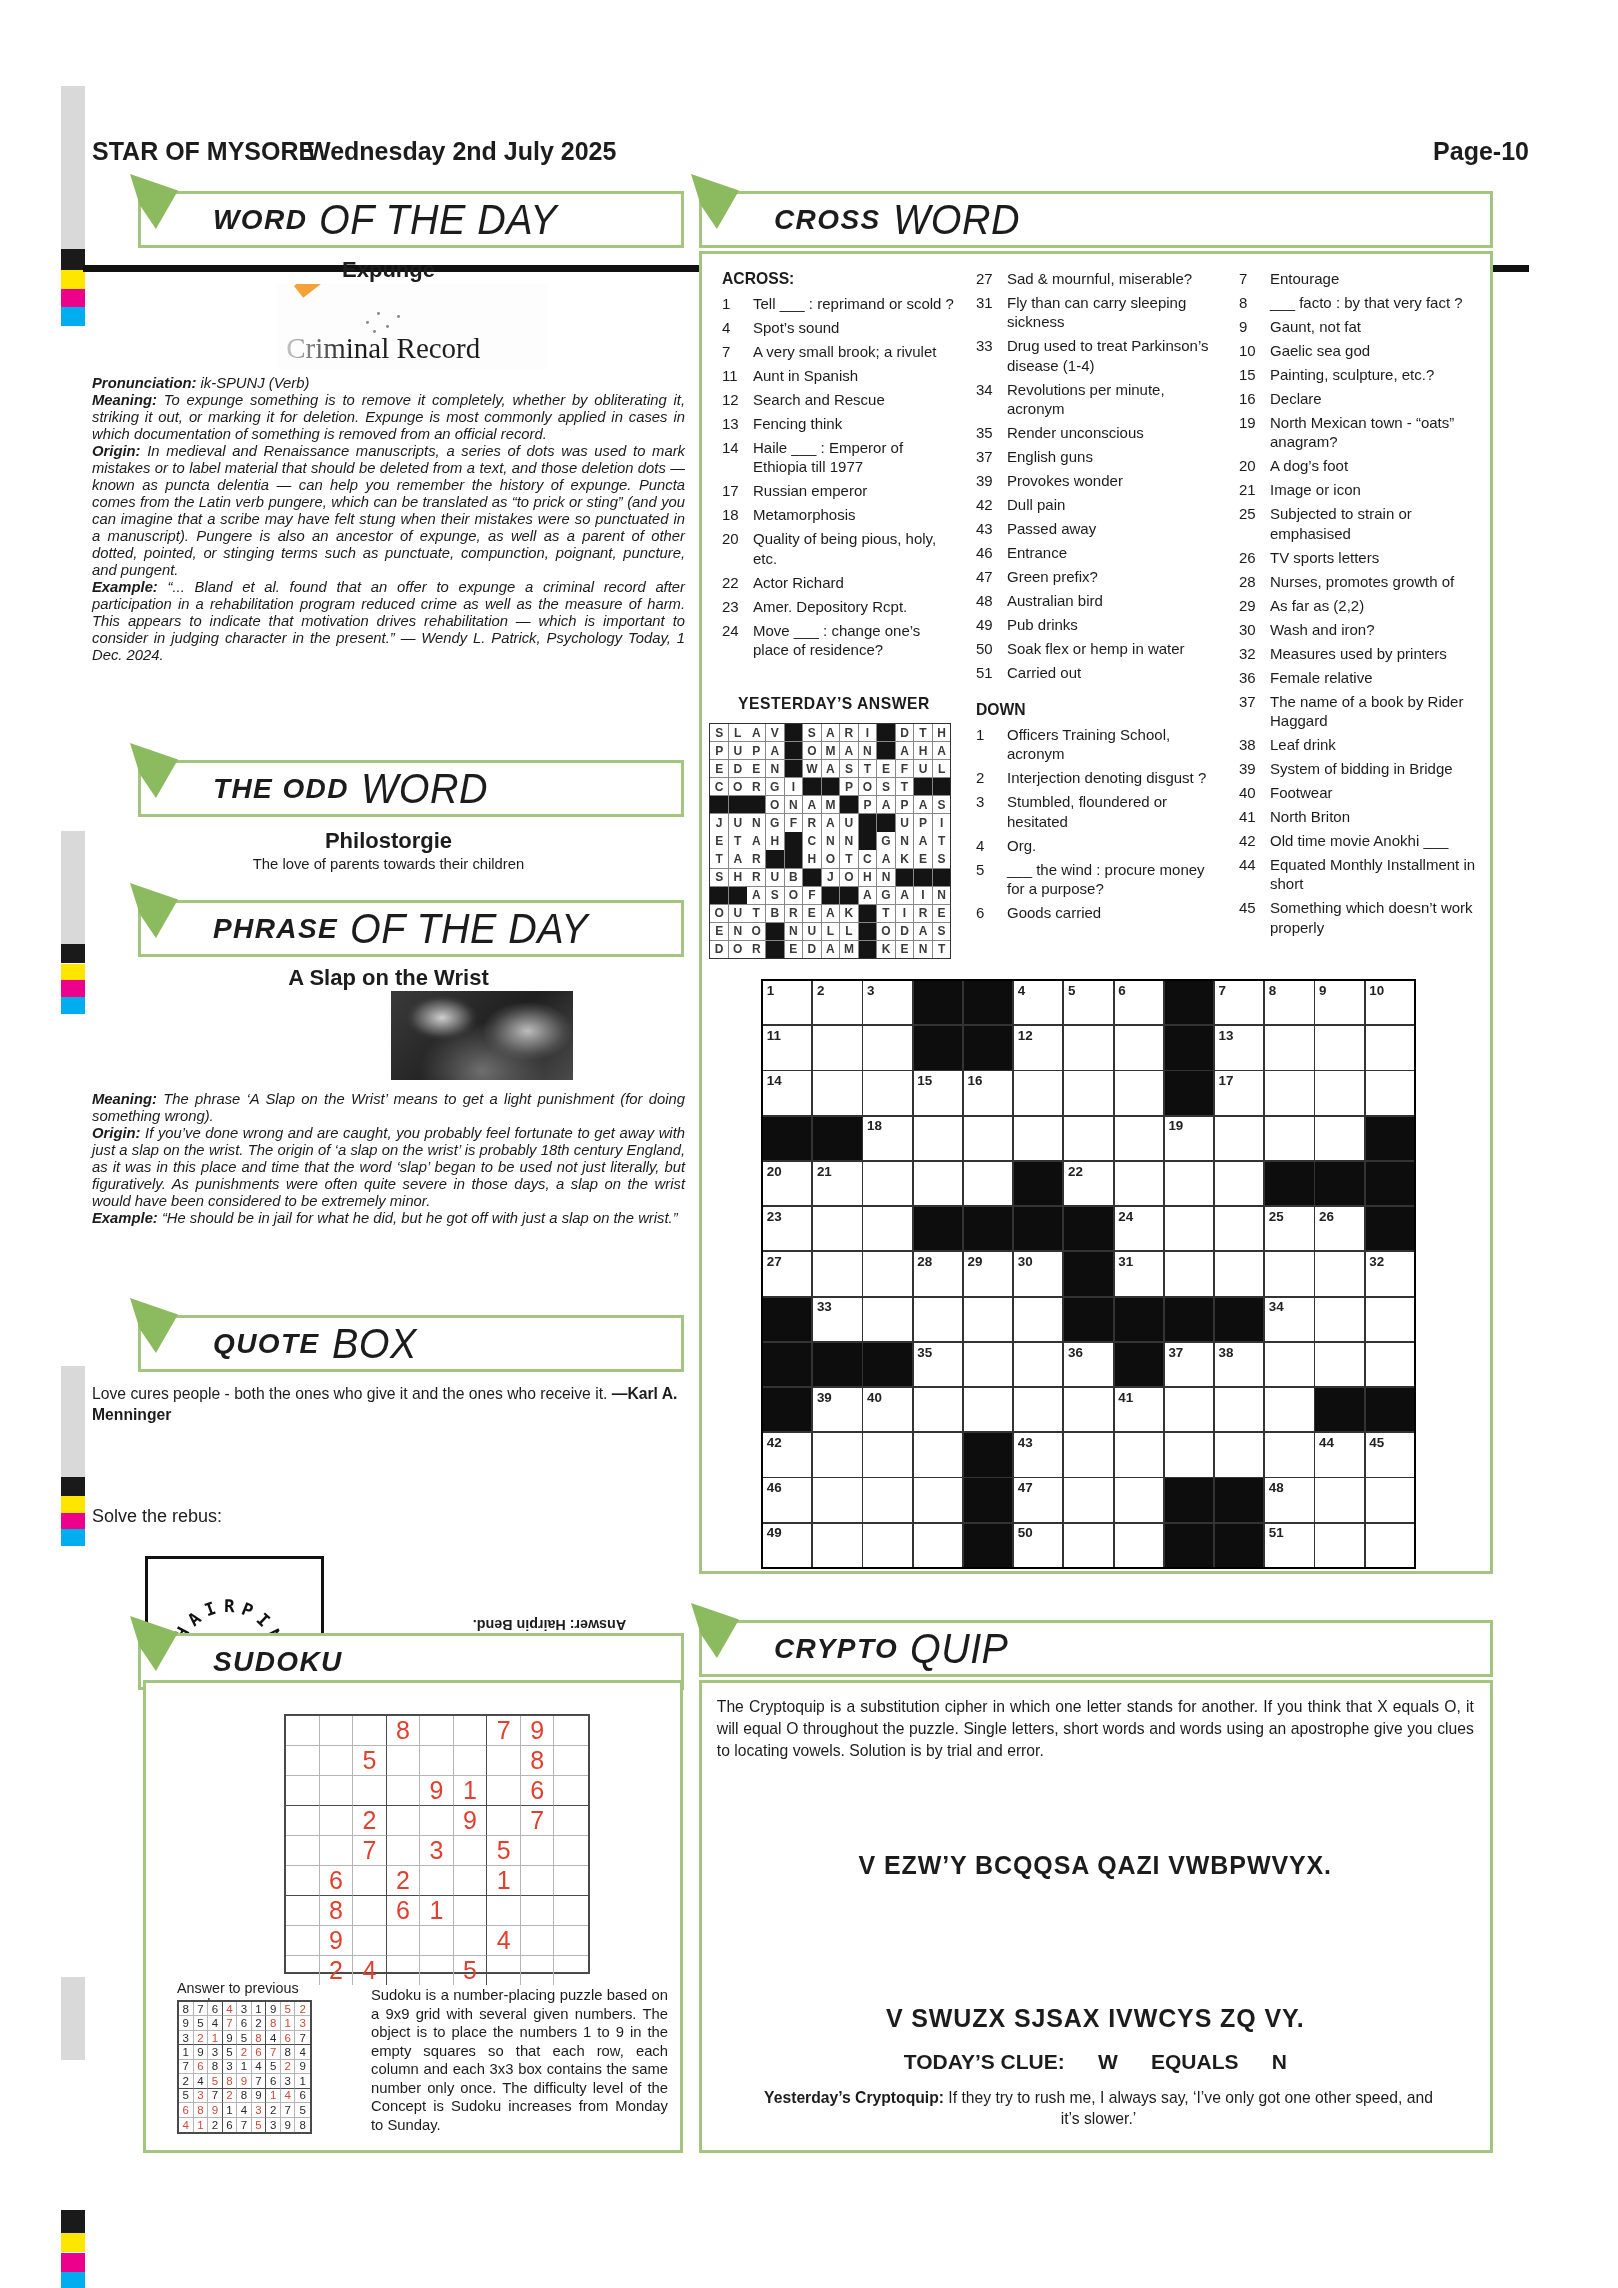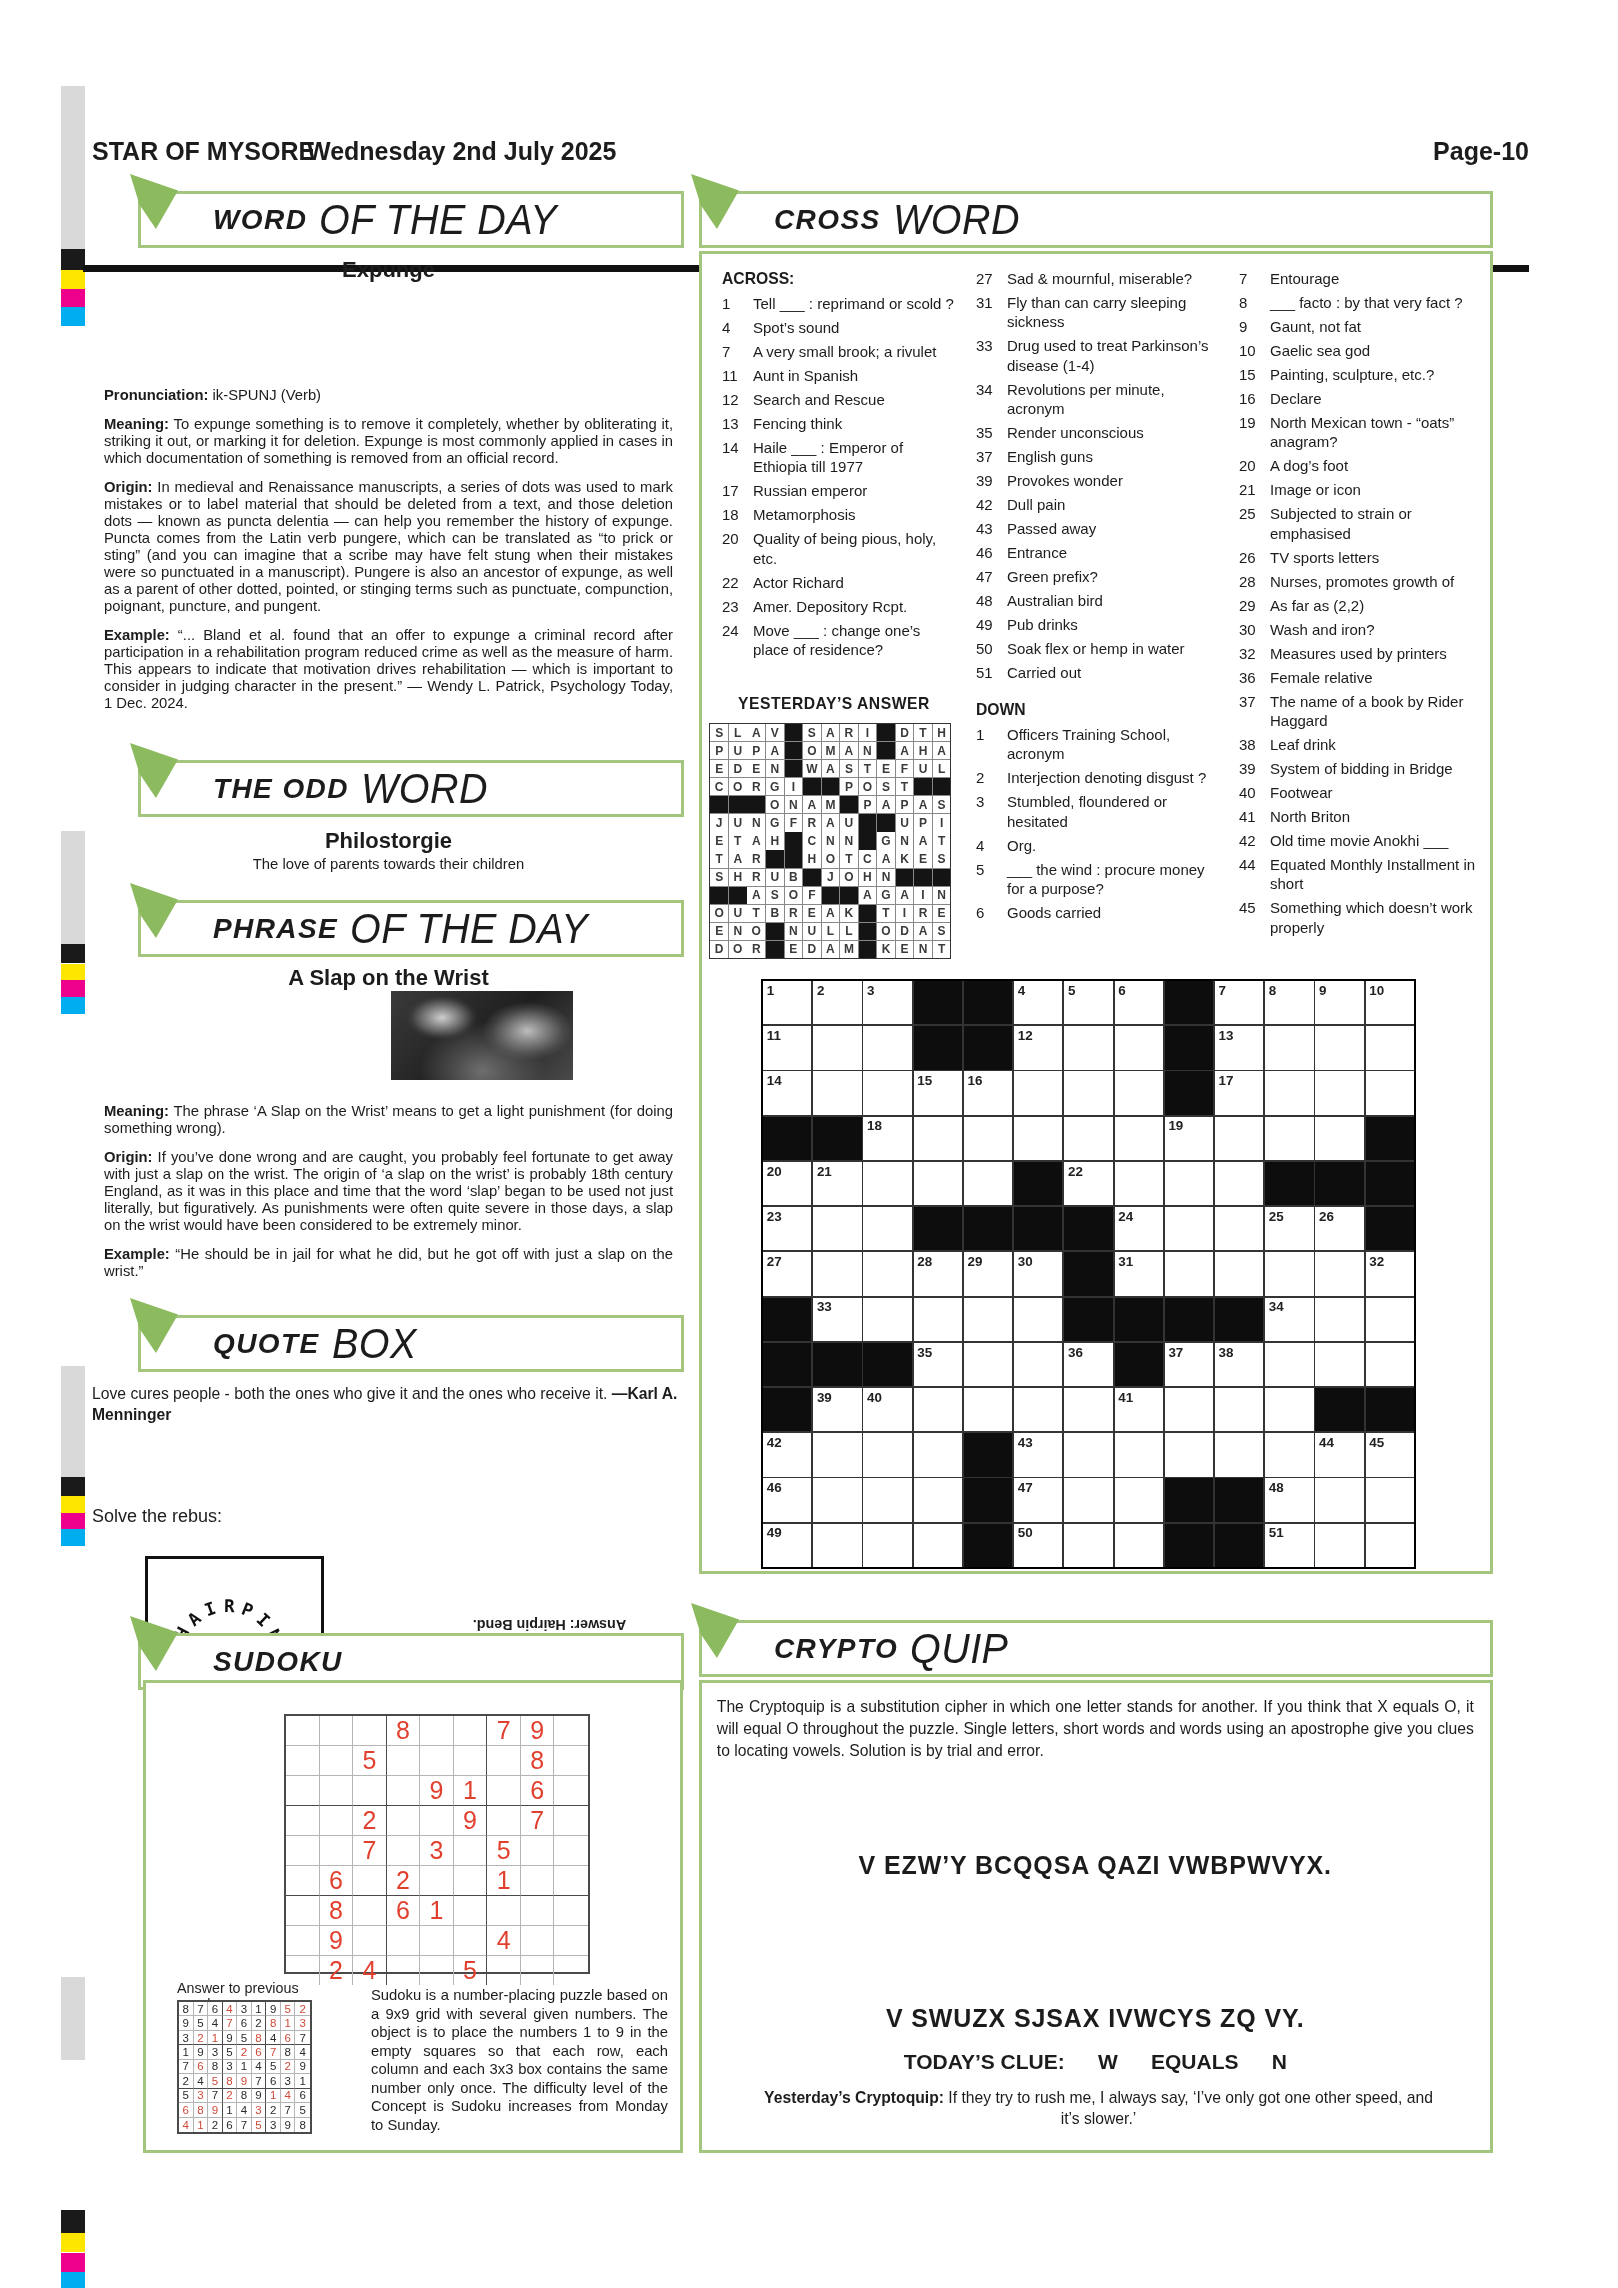--- a/index.html
+++ b/index.html
@@ -16,21 +16,21 @@
   .regbar{position:absolute;left:61px;width:24px;}
   
   .shead{position:absolute;height:57px;border:3.7px solid var(--green);background:#fff;
          display:flex;align-items:center;padding-left:72px;box-sizing:border-box;font-style:italic;}
   .flag{position:absolute;left:-11px;top:-20px;width:48px;height:55px;background:var(--flag);
         clip-path:polygon(0 0,100% 30%,54% 100%,20% 56%);}
   .sh-b{font-weight:800;font-size:28px;letter-spacing:1.4px;}
   .sh-l{font-weight:400;font-size:42px;letter-spacing:0.5px;margin-left:12px;display:inline-block;transform:scaleX(.94);transform-origin:left;}
   
   .bodytext{font-size:14.8px;line-height:17px;text-align:justify;}
-  .bodytext p{margin:12px;}
+  .bodytext p{margin:0;font-style:italic;}
   .bodytext b{font-weight:bold;}
   .centerword{font-weight:bold;font-size:22px;text-align:center;}
   .subdef{font-size:14.8px;text-align:center;}
   
   .wodimg{background:#fdfdfd;overflow:hidden;}
   .pencilwrap{position:absolute;left:16.6px;top:1.8px;transform:rotate(-38deg);transform-origin:left top;}
   .pbody{position:absolute;left:0;top:0;width:42px;height:14.8px;background:#f2a237;}
   .dot{position:absolute;width:2.8px;height:2.8px;border-radius:50%;background:#8a8a8a;}
   .crimtext{position:absolute;left:9.2px;bottom:3.7px;font-family:"Liberation Serif",serif;font-size:29px;
             background:linear-gradient(90deg,#c7c7c7 0%,#8a8a8a 10%,#1d1d1d 32%);
@@ -119,20 +119,31 @@
   <div class="abs masthead" style="left:307px;top:137px;">Wednesday 2nd July 2025</div>
   <div class="abs masthead" style="left:1252px;top:137px;width:277px;text-align:right;">Page-10</div>
   <div class="abs headrule" style="left:83px;top:265px;width:1446px;"></div>
 
   <div class="shead" style="left:138px;top:191px;width:546px;">
     <div class="flag"></div>
     <span class="sh-b">WORD</span>
     <span class="sh-l">OF THE DAY</span>
   </div>
   <div class="abs centerword" style="left:92px;top:257px;width:593px;">Expunge</div>
+  <div class="abs wodimg" style="left:277px;top:284px;width:272px;height:85px;">
+    <div class="pencilwrap">
+      <div class="pbody"></div>
+    </div>
+    <div class="dot" style="left:89px;top:37px;"></div>
+    <div class="dot" style="left:100px;top:28px;"></div>
+    <div class="dot" style="left:109px;top:41px;"></div>
+    <div class="dot" style="left:120px;top:31px;"></div>
+    <div class="dot" style="left:96px;top:46px;"></div>
+    <span class="crimtext">Criminal Record</span>
+  </div>
   <div class="abs bodytext" id="wod-paras" style="left:92px;top:375px;width:593px;">
       <p><b>Pronunciation:</b> ik-SPUNJ (Verb)</p>
       <p><b>Meaning:</b> To expunge something is to remove it completely, whether by obliterating it, striking it out, or marking it for deletion. Expunge is most commonly applied in cases in which documentation of something is removed from an official record.</p>
       <p><b>Origin:</b> In medieval and Renaissance manuscripts, a series of dots was used to mark mistakes or to label material that should be deleted from a text, and those deletion dots — known as puncta delentia — can help you remember the history of expunge. Puncta comes from the Latin verb pungere, which can be translated as “to prick or sting” (and you can imagine that a scribe may have felt stung when their mistakes were so punctuated in a manuscript). Pungere is also an ancestor of expunge, as well as a parent of other dotted, pointed, or stinging terms such as punctuate, compunction, poignant, puncture, and pungent.</p>
       <p><b>Example:</b> “... Bland et al. found that an offer to expunge a criminal record after participation in a rehabilitation program reduced crime as well as the measure of harm. This appears to indicate that motivation drives rehabilitation — which is important to consider in judging character in the present.” — Wendy L. Patrick, Psychology Today, 1 Dec. 2024.</p>
     </div>
 
   <div class="shead" style="left:138px;top:760px;width:546px;">
     <div class="flag"></div>
     <span class="sh-b">THE ODD</span>

